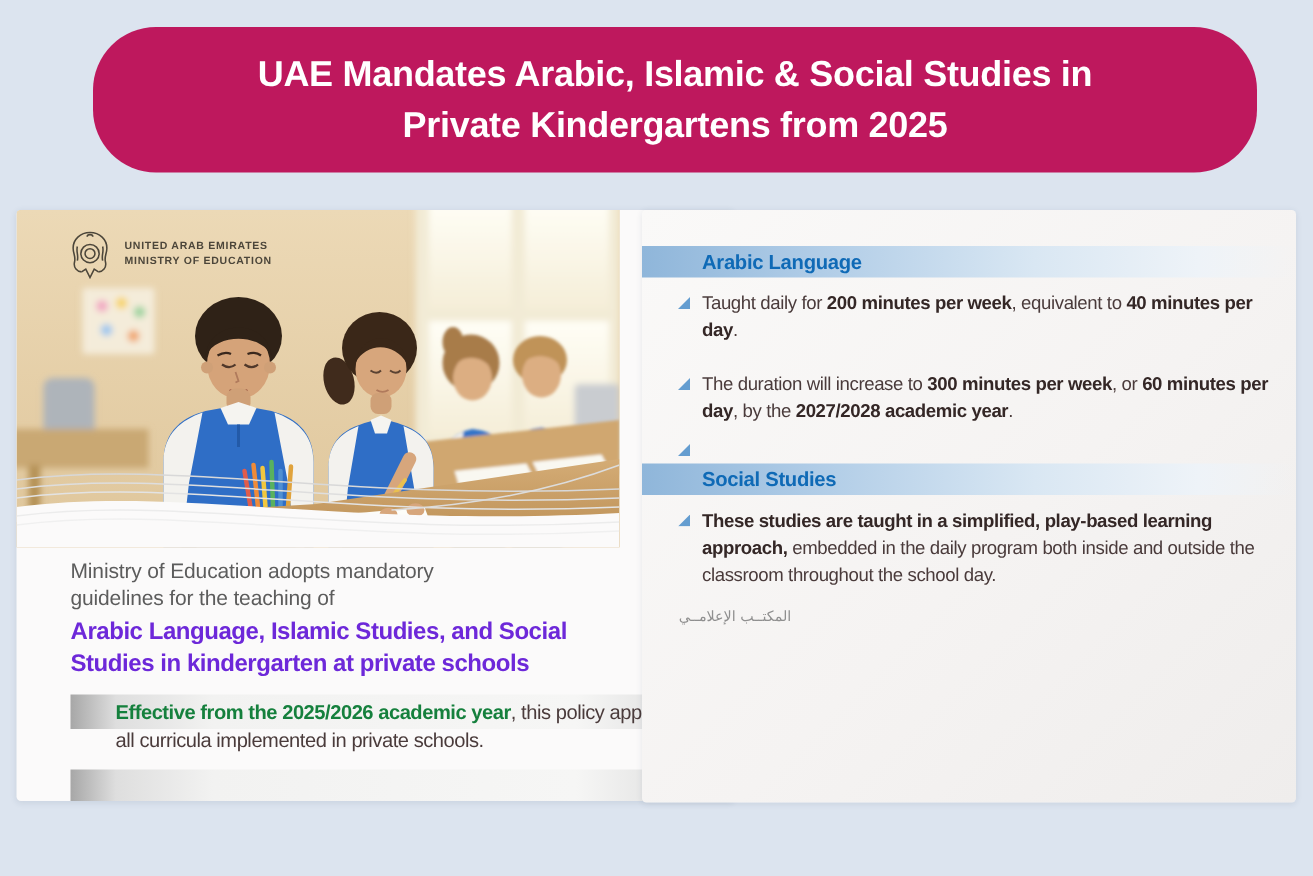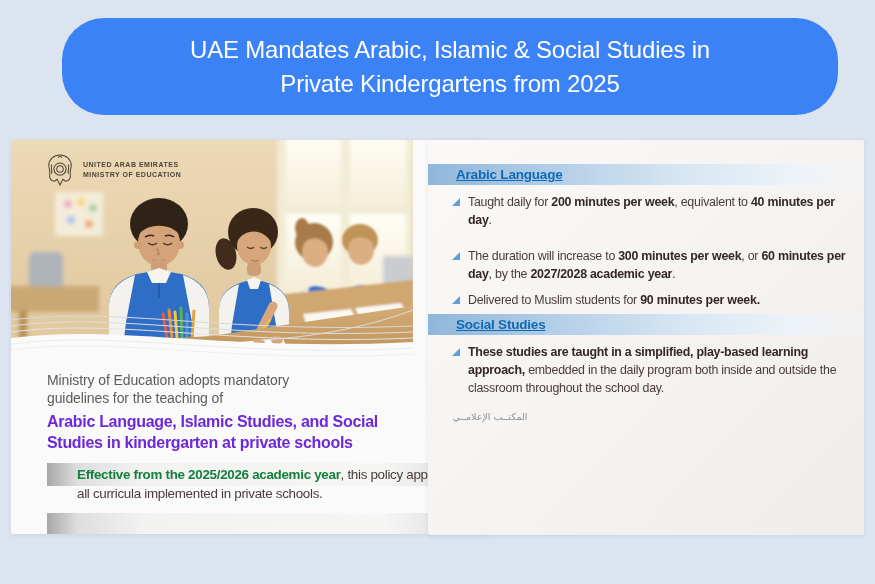--- a/index.html
+++ b/index.html
@@ -3,23 +3,23 @@
 <meta charset="utf-8">
 <style>
   html,body{margin:0;padding:0;background:#dce4ef;}
   .stage{
     position:relative;width:875px;height:584px;overflow:hidden;
     background:#dce4ef;font-family:"Liberation Sans",sans-serif;
   }
   
   .banner{
     position:absolute;left:62px;top:18px;width:776px;height:97px;
-    background:#3b82f6;border-radius:42px;
+    background:#be185d;border-radius:42px;
     display:flex;flex-direction:column;justify-content:center;align-items:center;
-    color:#fff;font-weight:normal;font-size:24px;line-height:34px;letter-spacing:-.2px;
+    color:#fff;font-weight:bold;font-size:24px;line-height:34px;letter-spacing:-.2px;
     text-align:center;
   }
   
   .card{position:absolute;top:140px;background:#fbfafa;border-radius:3px;
         box-shadow:0 1px 4px rgba(40,60,90,.10);}
   .card-left{left:11px;width:478px;height:394px;overflow:hidden;}
   .card-right{left:428px;width:436px;height:395px;overflow:hidden;
         background:linear-gradient(135deg,#faf9f8 0%,#f5f3f2 55%,#efedec 100%);}
   
   .photo{position:relative;width:402px;height:225px;overflow:hidden;background:#e7d4ae;}
@@ -39,21 +39,21 @@
       background:linear-gradient(90deg,#a7a7a7 0%,#dedede 7%,#f2f2f1 22%,#f6f6f5 78%,#e2e2e2 93%,#b9b9b9 100%);}
   .callout p{position:relative;margin:0;font-size:13.4px;line-height:19px;color:#4a3b3b;letter-spacing:-.3px;}
   .callout .seg-b{color:#15803d;font-weight:bold;}
   
   .section{margin:0;}
   .section-strip{
     margin-top:5px;height:21px;display:flex;align-items:center;
     background:linear-gradient(90deg,#8fb6da 0%,#aecbe6 25%,#d9e7f3 60%,#eef3f8 85%,rgba(238,243,248,0) 100%);
   }
   .section:first-of-type .section-strip{margin-top:24px;}
-  .section-title{padding-left:28px;font-size:13.5px;font-weight:bold;color:#0f6ab6;letter-spacing:-.2px;text-decoration:underline;}
+  .section-title{padding-left:40px;font-size:13.5px;font-weight:bold;color:#0f6ab6;letter-spacing:-.2px;}
   .bullet{display:flex;margin:8px 18px 0 24px;}
   .bullet + .bullet{margin-top:18px;}
   .tri{flex:0 0 8px;width:8px;height:8px;margin:5px 8px 0 0;background:#649dd0;
        clip-path:polygon(100% 0,100% 100%,0 100%);}
   .bullet p{margin:0;font-size:12.4px;line-height:18px;color:#4a3b3b;letter-spacing:-.25px;}
   .bullet .seg-b{font-weight:bold;color:#342726;}
   
   .rc-footer{display:flex;align-items:flex-start;margin:14px 16px 0 12px;}
   .mo-block{width:100px;text-align:center;color:#8f8f8f;}
   .mo-ar{font-family:"DejaVu Sans",sans-serif;font-size:9.5px;line-height:12px;direction:rtl;}
@@ -245,21 +245,20 @@
       </div>
       <div class="bullet">
         <span class="tri"></span>
         <p><span>The duration will increase to </span><span class="seg-b">300 minutes per week</span><span>, or </span><span class="seg-b">60 minutes per day</span><span>, by the </span><span class="seg-b">2027/2028 academic year</span><span>.</span></p>
       </div>
     </div>
 
     <div class="section">
       <div class="bullet">
         <span class="tri"></span>
-        <p><span>Delivered to Muslim students for </span><span class="seg-b">90 minutes per week.</span></p>
       </div>
     </div>
 
     <div class="section">
       <div class="section-strip">
         <span class="section-title">Social Studies</span>
       </div>
       <div class="bullet">
         <span class="tri"></span>
         <p><span class="seg-b">These studies are taught in a simplified, play-based learning approach,</span><span> embedded in the daily program both inside and outside the classroom throughout the school day.</span></p>

